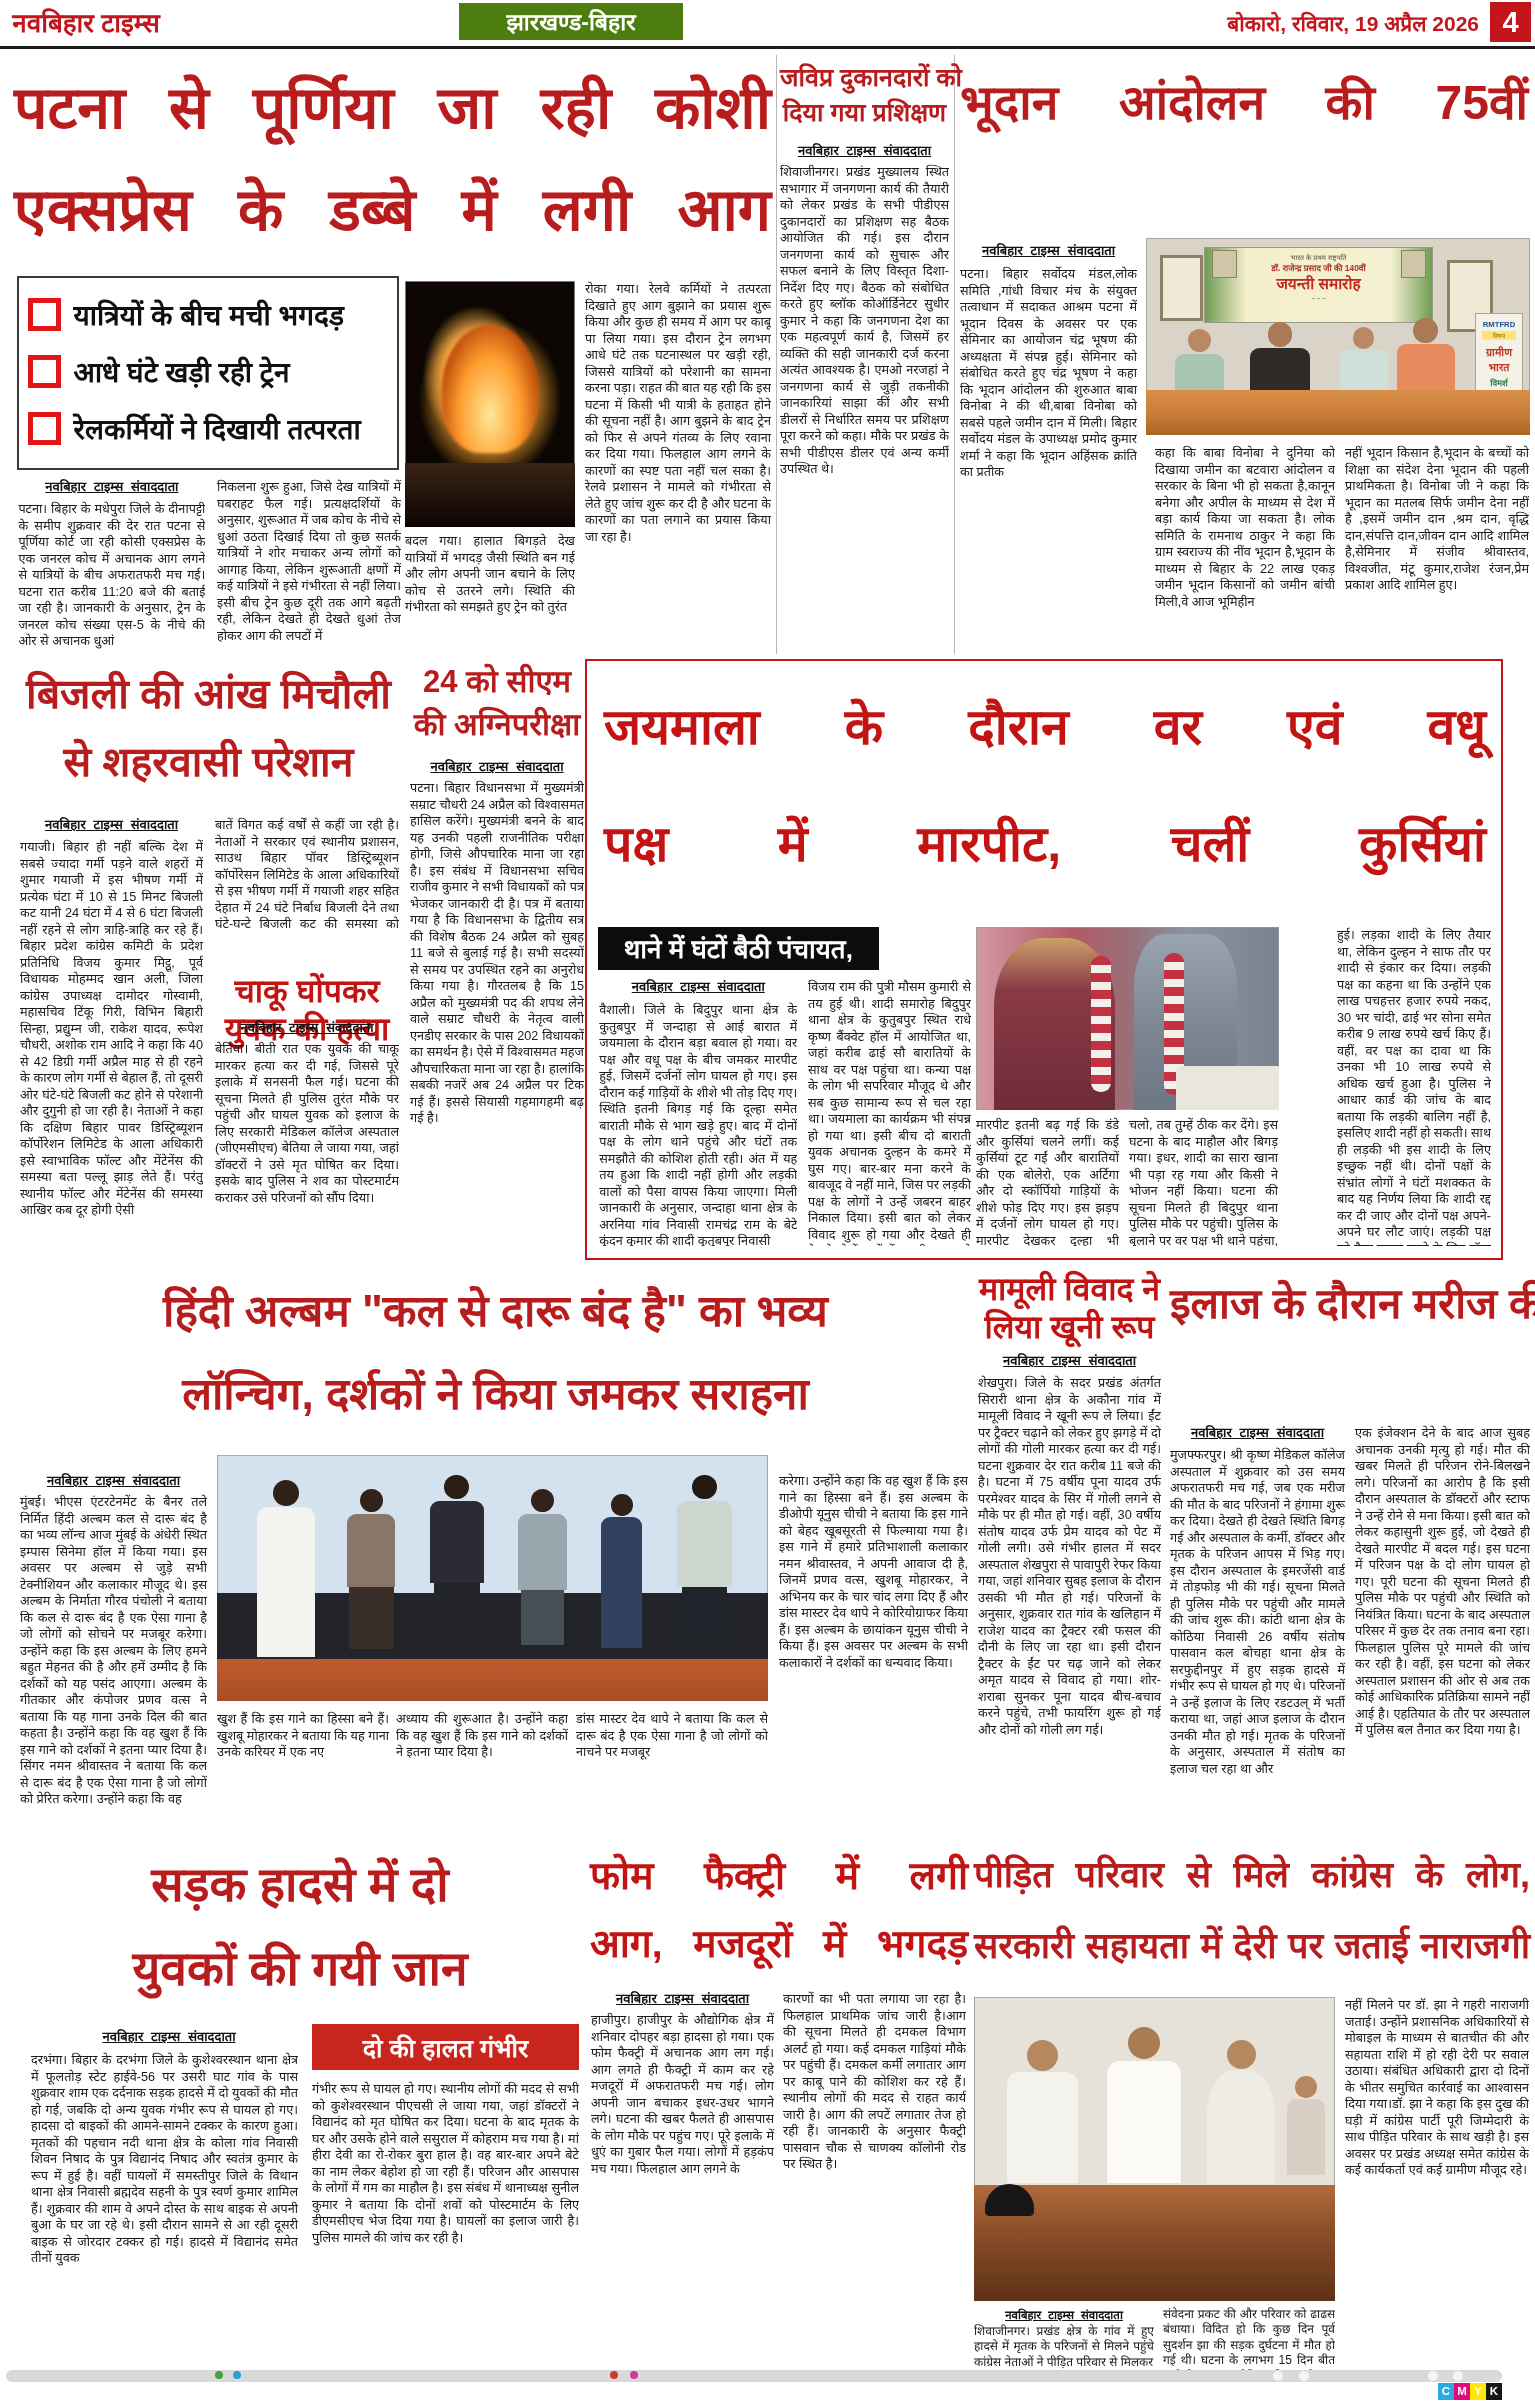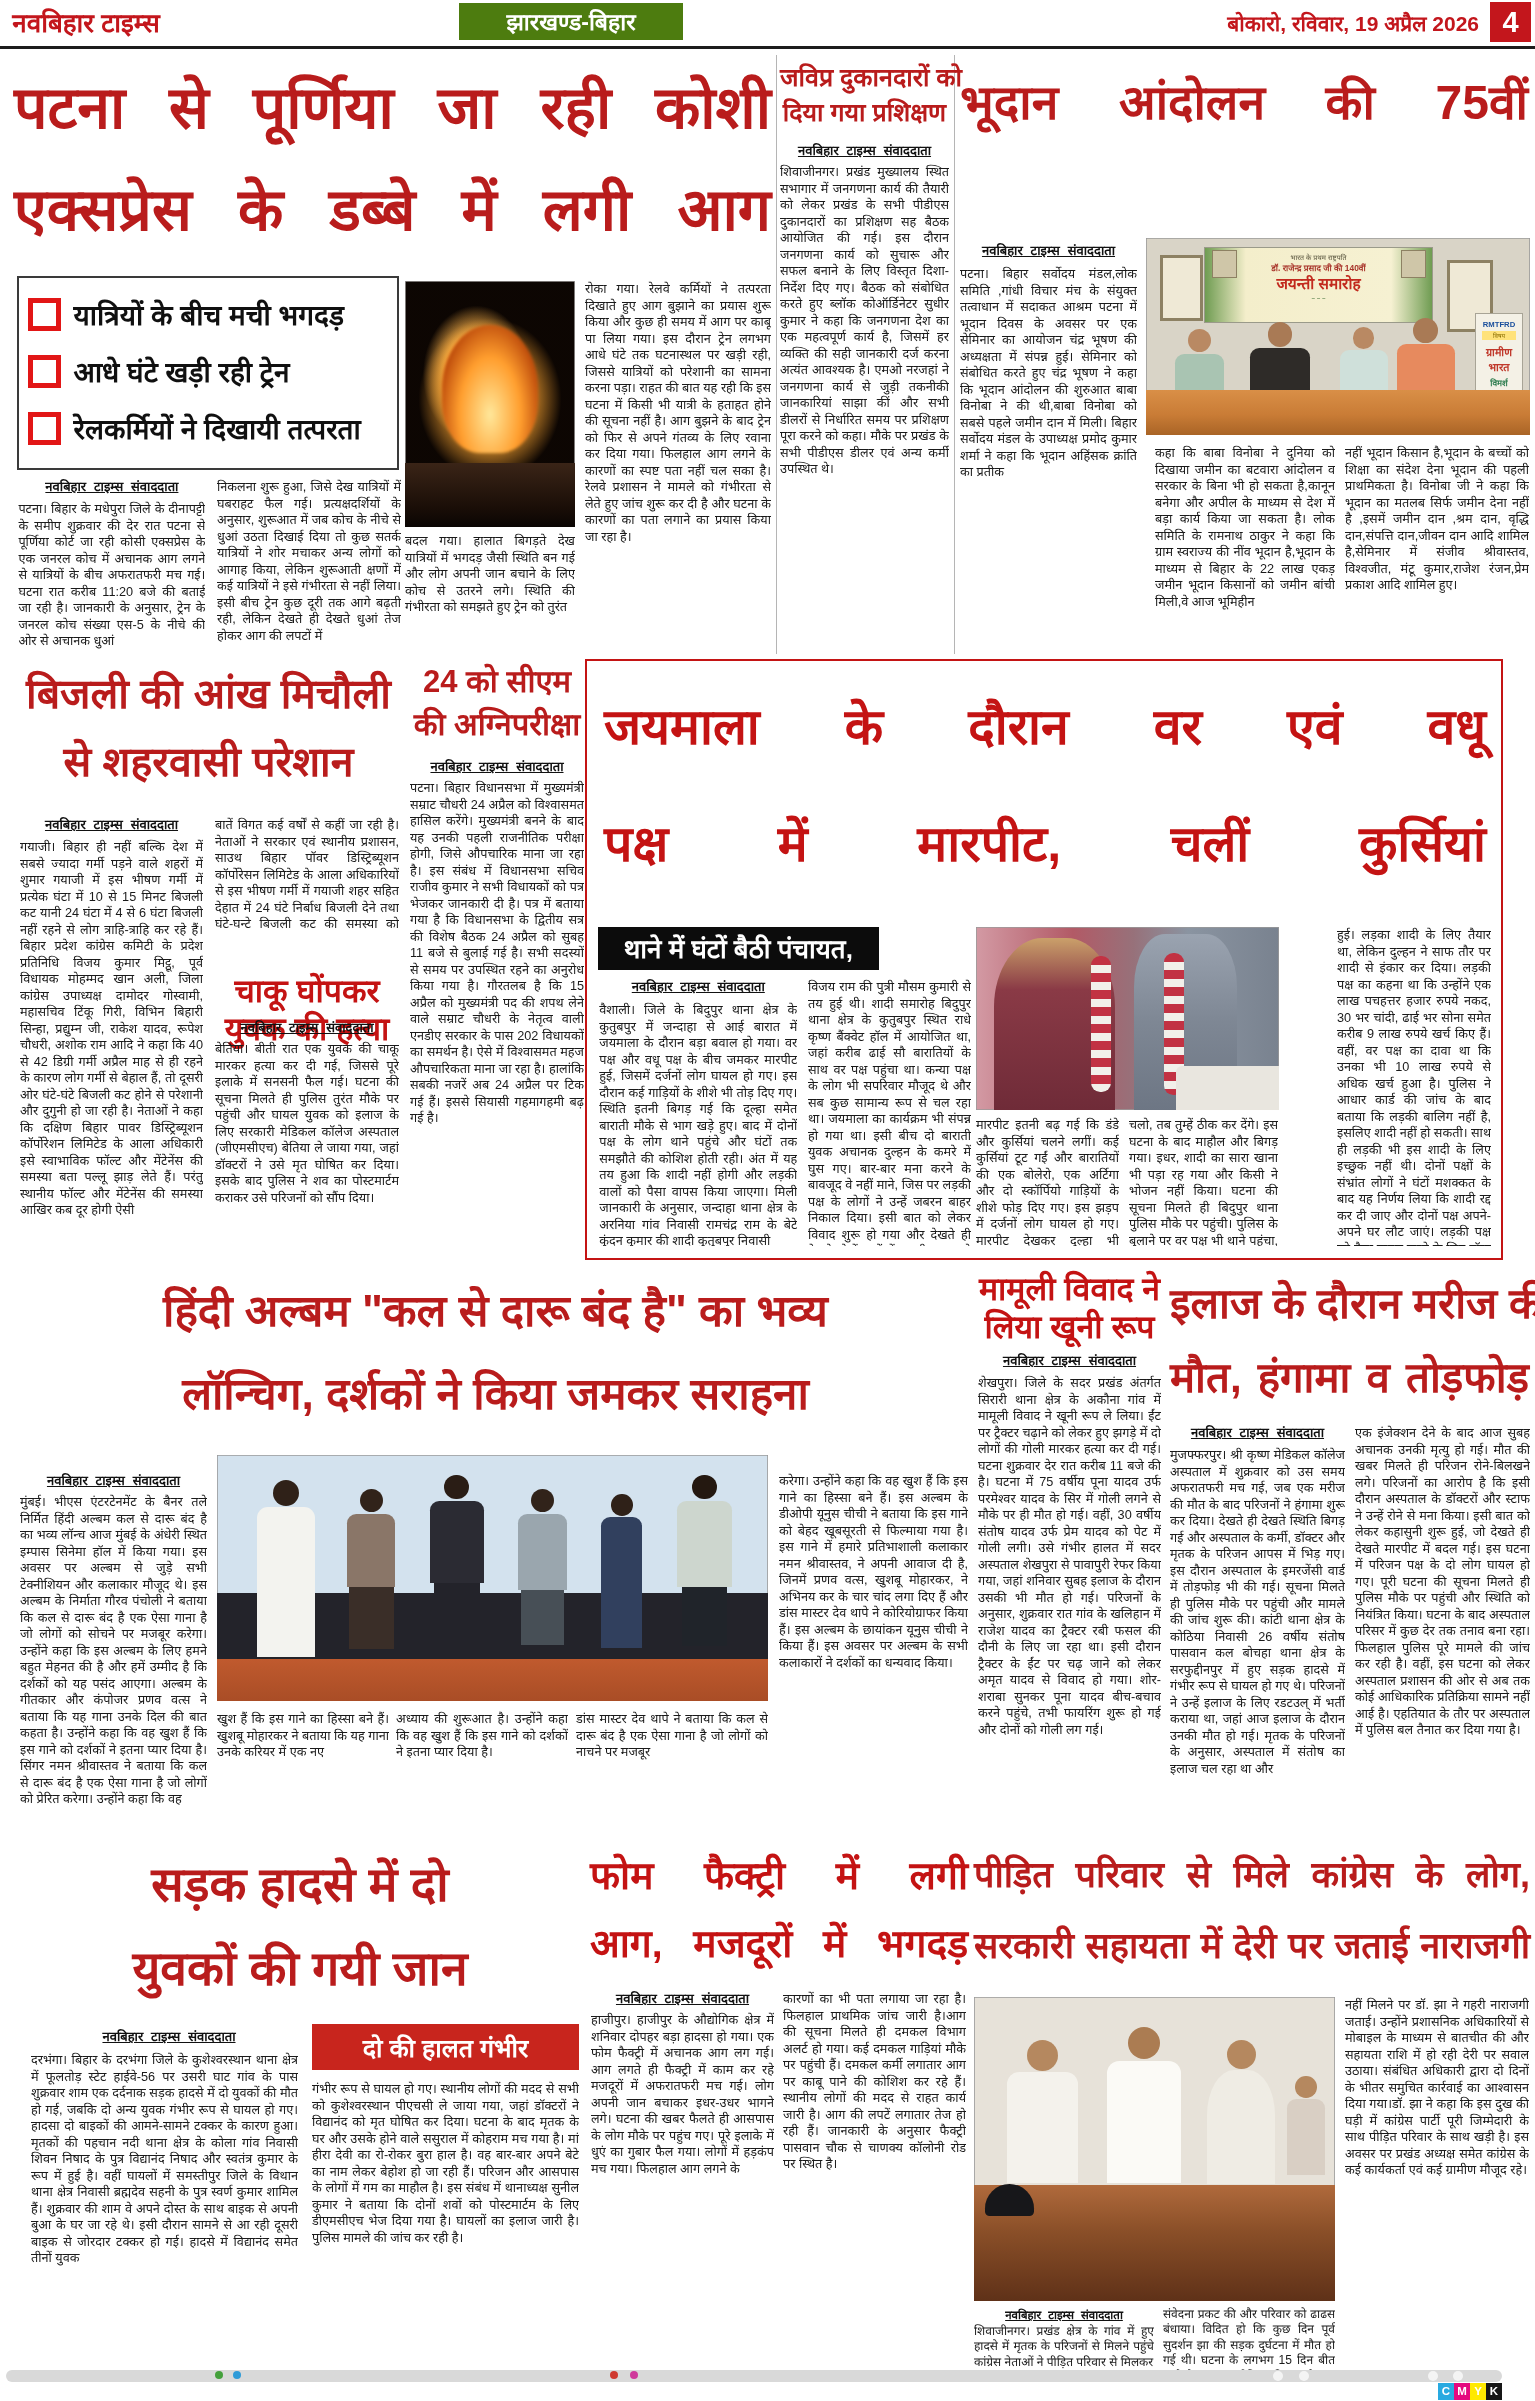--- a/index.html
+++ b/index.html
@@ -237,21 +237,20 @@
 
   <div class="hl redhl" style="left:978px;top:1270px;width:183px;font-size:32px;line-height:38px;">
     <div class="ln center">मामूली विवाद ने</div>
     <div class="ln center">लिया खूनी रूप</div>
   </div>
   <div class="byline" style="left:978px;top:1353px;width:183px;">नवबिहार टाइम्स संवाददाता</div>
   <div class="col" style="left:978px;top:1375px;width:183px;height:462px;">शेखपुरा। जिले के सदर प्रखंड अंतर्गत सिरारी थाना क्षेत्र के अकौना गांव में मामूली विवाद ने खूनी रूप ले लिया। ईंट पर ट्रैक्टर चढ़ाने को लेकर हुए झगड़े में दो लोगों की गोली मारकर हत्या कर दी गई। घटना शुक्रवार देर रात करीब 11 बजे की है। घटना में 75 वर्षीय पूना यादव उर्फ परमेश्वर यादव के सिर में गोली लगने से मौके पर ही मौत हो गई। वहीं, 30 वर्षीय संतोष यादव उर्फ प्रेम यादव को पेट में गोली लगी। उसे गंभीर हालत में सदर अस्पताल शेखपुरा से पावापुरी रेफर किया गया, जहां शनिवार सुबह इलाज के दौरान उसकी भी मौत हो गई। परिजनों के अनुसार, शुक्रवार रात गांव के खलिहान में राजेश यादव का ट्रैक्टर रबी फसल की दौनी के लिए जा रहा था। इसी दौरान ट्रैक्टर के ईंट पर चढ़ जाने को लेकर अमृत यादव से विवाद हो गया। शोर-शराबा सुनकर पूना यादव बीच-बचाव करने पहुंचे, तभी फायरिंग शुरू हो गई और दोनों को गोली लग गई।</div>
 
   <div class="hl" style="left:1170px;top:1267px;width:359px;font-size:42px;line-height:74px;">
     <div class="ln">इलाज के दौरान मरीज की</div>
-    <div class="ln">मौत, हंगामा व तोड़फोड़</div>
   </div>
   <div class="byline" style="left:1170px;top:1425px;width:175px;">नवबिहार टाइम्स संवाददाता</div>
   <div class="col" style="left:1170px;top:1447px;width:175px;height:390px;">मुजफ्फरपुर। श्री कृष्ण मेडिकल कॉलेज अस्पताल में शुक्रवार को उस समय अफरातफरी मच गई, जब एक मरीज की मौत के बाद परिजनों ने हंगामा शुरू कर दिया। देखते ही देखते स्थिति बिगड़ गई और अस्पताल के कर्मी, डॉक्टर और मृतक के परिजन आपस में भिड़ गए। इस दौरान अस्पताल के इमरजेंसी वार्ड में तोड़फोड़ भी की गई। सूचना मिलते ही पुलिस मौके पर पहुंची और मामले की जांच शुरू की। कांटी थाना क्षेत्र के कोठिया निवासी 26 वर्षीय संतोष पासवान कल बोचहा थाना क्षेत्र के सरफुद्दीनपुर में हुए सड़क हादसे में गंभीर रूप से घायल हो गए थे। परिजनों ने उन्हें इलाज के लिए रडटउल् में भर्ती कराया था, जहां आज इलाज के दौरान उनकी मौत हो गई। मृतक के परिजनों के अनुसार, अस्पताल में संतोष का इलाज चल रहा था और</div>
   <div class="col" style="left:1355px;top:1425px;width:175px;height:412px;">एक इंजेक्शन देने के बाद आज सुबह अचानक उनकी मृत्यु हो गई। मौत की खबर मिलते ही परिजन रोने-बिलखने लगे। परिजनों का आरोप है कि इसी दौरान अस्पताल के डॉक्टरों और स्टाफ ने उन्हें रोने से मना किया। इसी बात को लेकर कहासुनी शुरू हुई, जो देखते ही देखते मारपीट में बदल गई। इस घटना में परिजन पक्ष के दो लोग घायल हो गए। पूरी घटना की सूचना मिलते ही पुलिस मौके पर पहुंची और स्थिति को नियंत्रित किया। घटना के बाद अस्पताल परिसर में कुछ देर तक तनाव बना रहा। फिलहाल पुलिस पूरे मामले की जांच कर रही है। वहीं, इस घटना को लेकर अस्पताल प्रशासन की ओर से अब तक कोई आधिकारिक प्रतिक्रिया सामने नहीं आई है। एहतियात के तौर पर अस्पताल में पुलिस बल तैनात कर दिया गया है।</div>
 
   <div class="hl" style="left:31px;top:1843px;width:538px;font-size:48px;line-height:84px;">
     <div class="ln center">सड़क हादसे में दो</div>
     <div class="ln center">युवकों की गयी जान</div>
   </div>
   <div class="byline" style="left:46px;top:2029px;width:246px;">नवबिहार टाइम्स संवाददाता</div>

